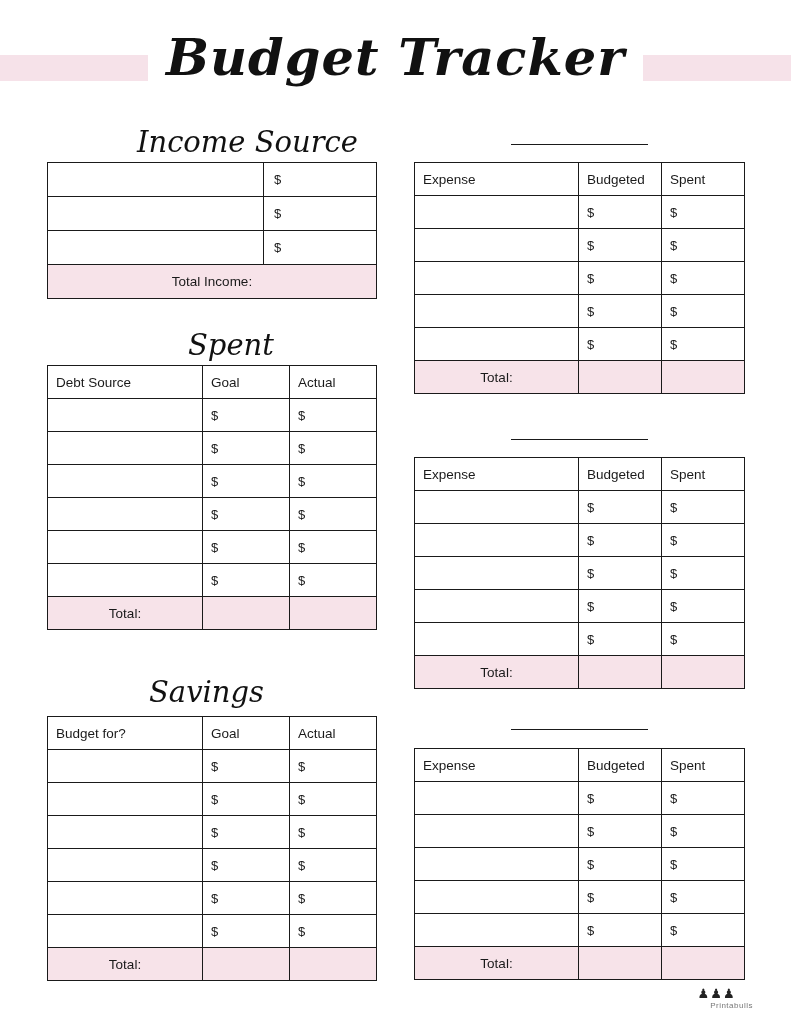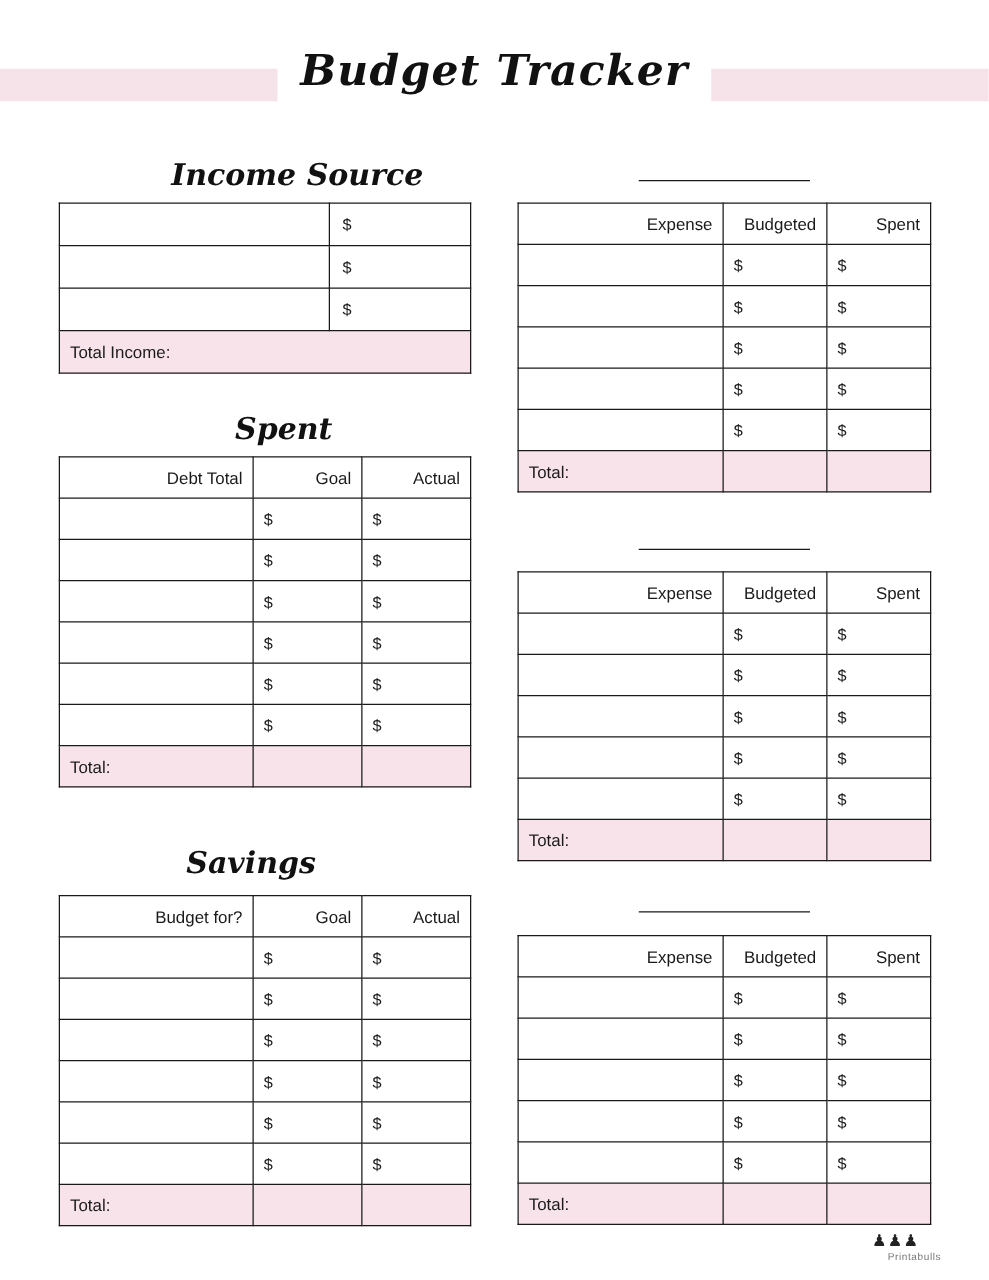--- a/index.html
+++ b/index.html
@@ -32,34 +32,34 @@
     width: 791px;
     text-align: center;
   }
   .header-title {
     display: inline-block;
     background: #ffffff;
     padding: 0 18px;
     font-family: "DejaVu Serif", serif;
     font-style: italic;
     font-weight: bold;
-    font-size: 34px;
+    font-size: 51px;
     line-height: 58px;
     letter-spacing: 1px;
     color: #111111;
     white-space: nowrap;
   }
 
   
   .script-heading {
     position: absolute;
     font-family: "DejaVu Serif", serif;
     font-style: italic;
-    font-weight: bold;
-    font-size: 24px;
+    font-weight: normal;
+    font-size: 29px;
     color: #111111;
     white-space: nowrap;
   }
 
   
   .rule-line {
     position: absolute;
     height: 0;
     border-top: 1.5px solid #1a1a1a;
   }
@@ -74,33 +74,33 @@
   table.grid td {
     border: 1px solid #1a1a1a;
     height: 32px;
     padding: 0 8px;
     font-size: 13px;
     font-weight: normal;
     vertical-align: middle;
     background: #ffffff;
   }
   table.grid th {
-    text-align: right;
+    text-align: left;
     font-size: 13.5px;
   }
   td.money {
     text-align: left;
     font-size: 14px;
   }
   td.blank {
     text-align: left;
   }
   tr.total-row td {
     background: #f7e3e9;
-    text-align: left;
+    text-align: center;
     font-size: 13.5px;
   }
 
   
   #income-table td { height: 33px; }
   #income-table td.money { text-align: left; padding-left: 10px; }
   #income-table tr.total-row td { height: 33px; }
 
   
   .footer-logo {
@@ -162,21 +162,21 @@
 <div class="script-heading" style="left:188px; top:328px;">Spent</div>
 
 <table class="grid" id="debt-table" style="left:47px; top:365px; width:329px;">
   <colgroup>
       <col style="width:155px">
       <col style="width:87px">
       <col style="width:87px">
     </colgroup>
   <thead>
     <tr>
-      <th>Debt Total</th>
+      <th>Debt Source</th>
       <th>Goal</th>
       <th>Actual</th>
     </tr>
   </thead>
   <tbody>
     <tr>
       <td class="blank"></td>
       <td class="money">$</td>
       <td class="money">$</td>
     </tr>

